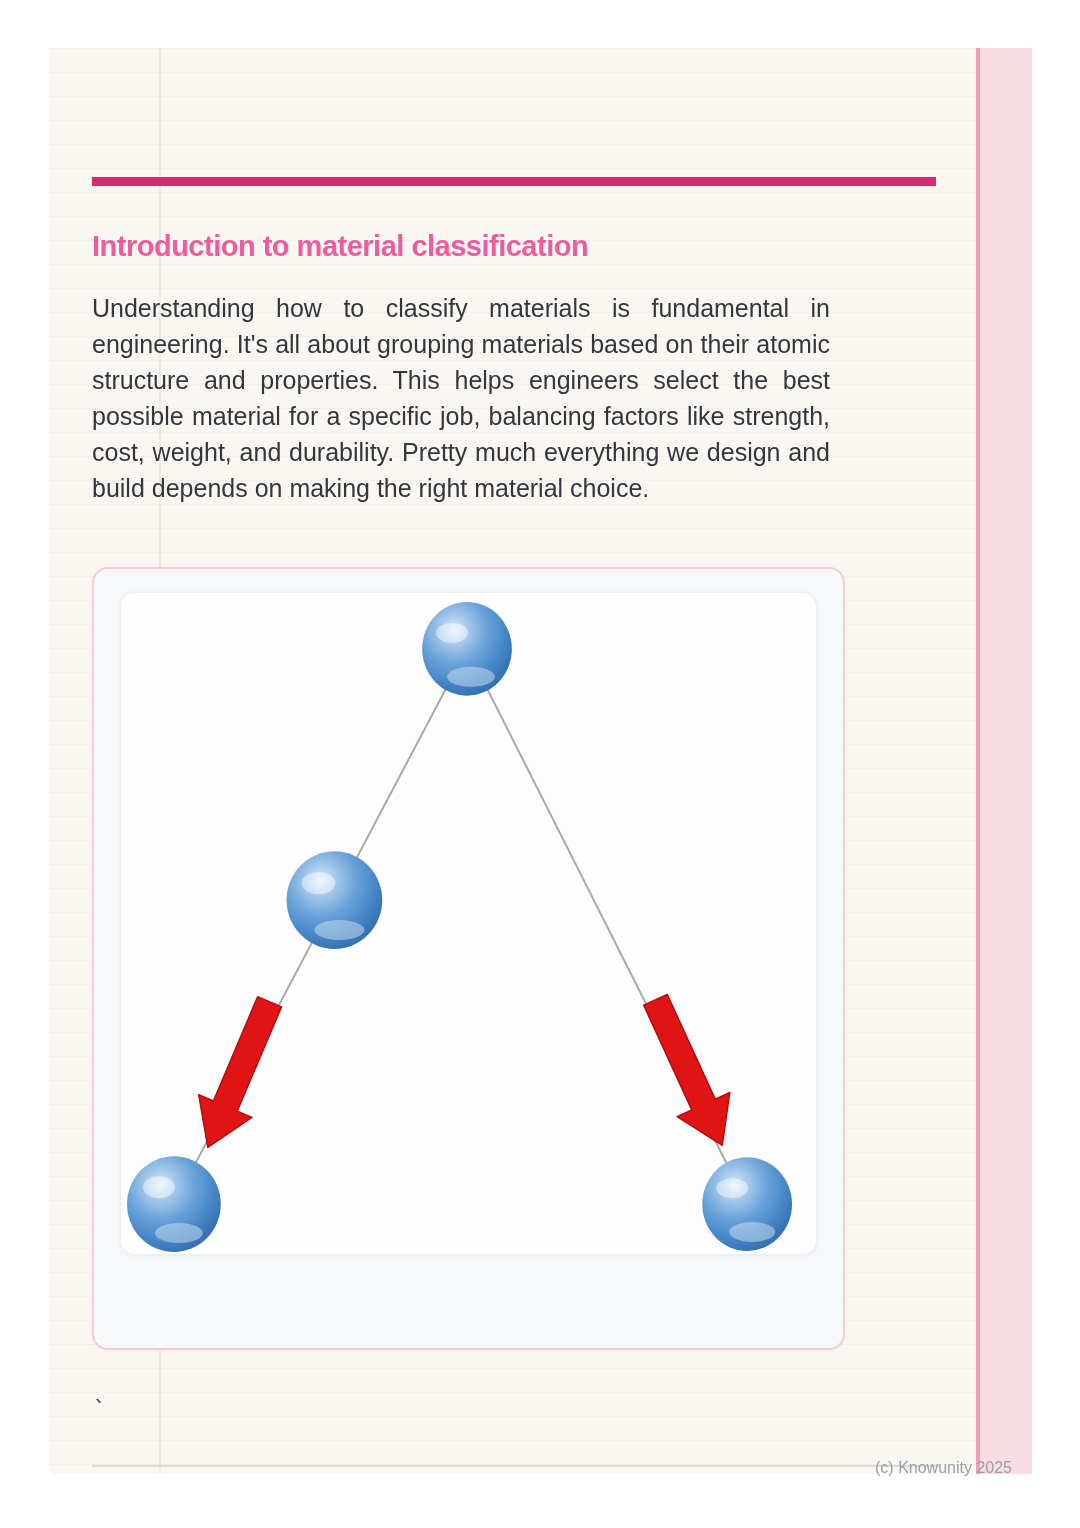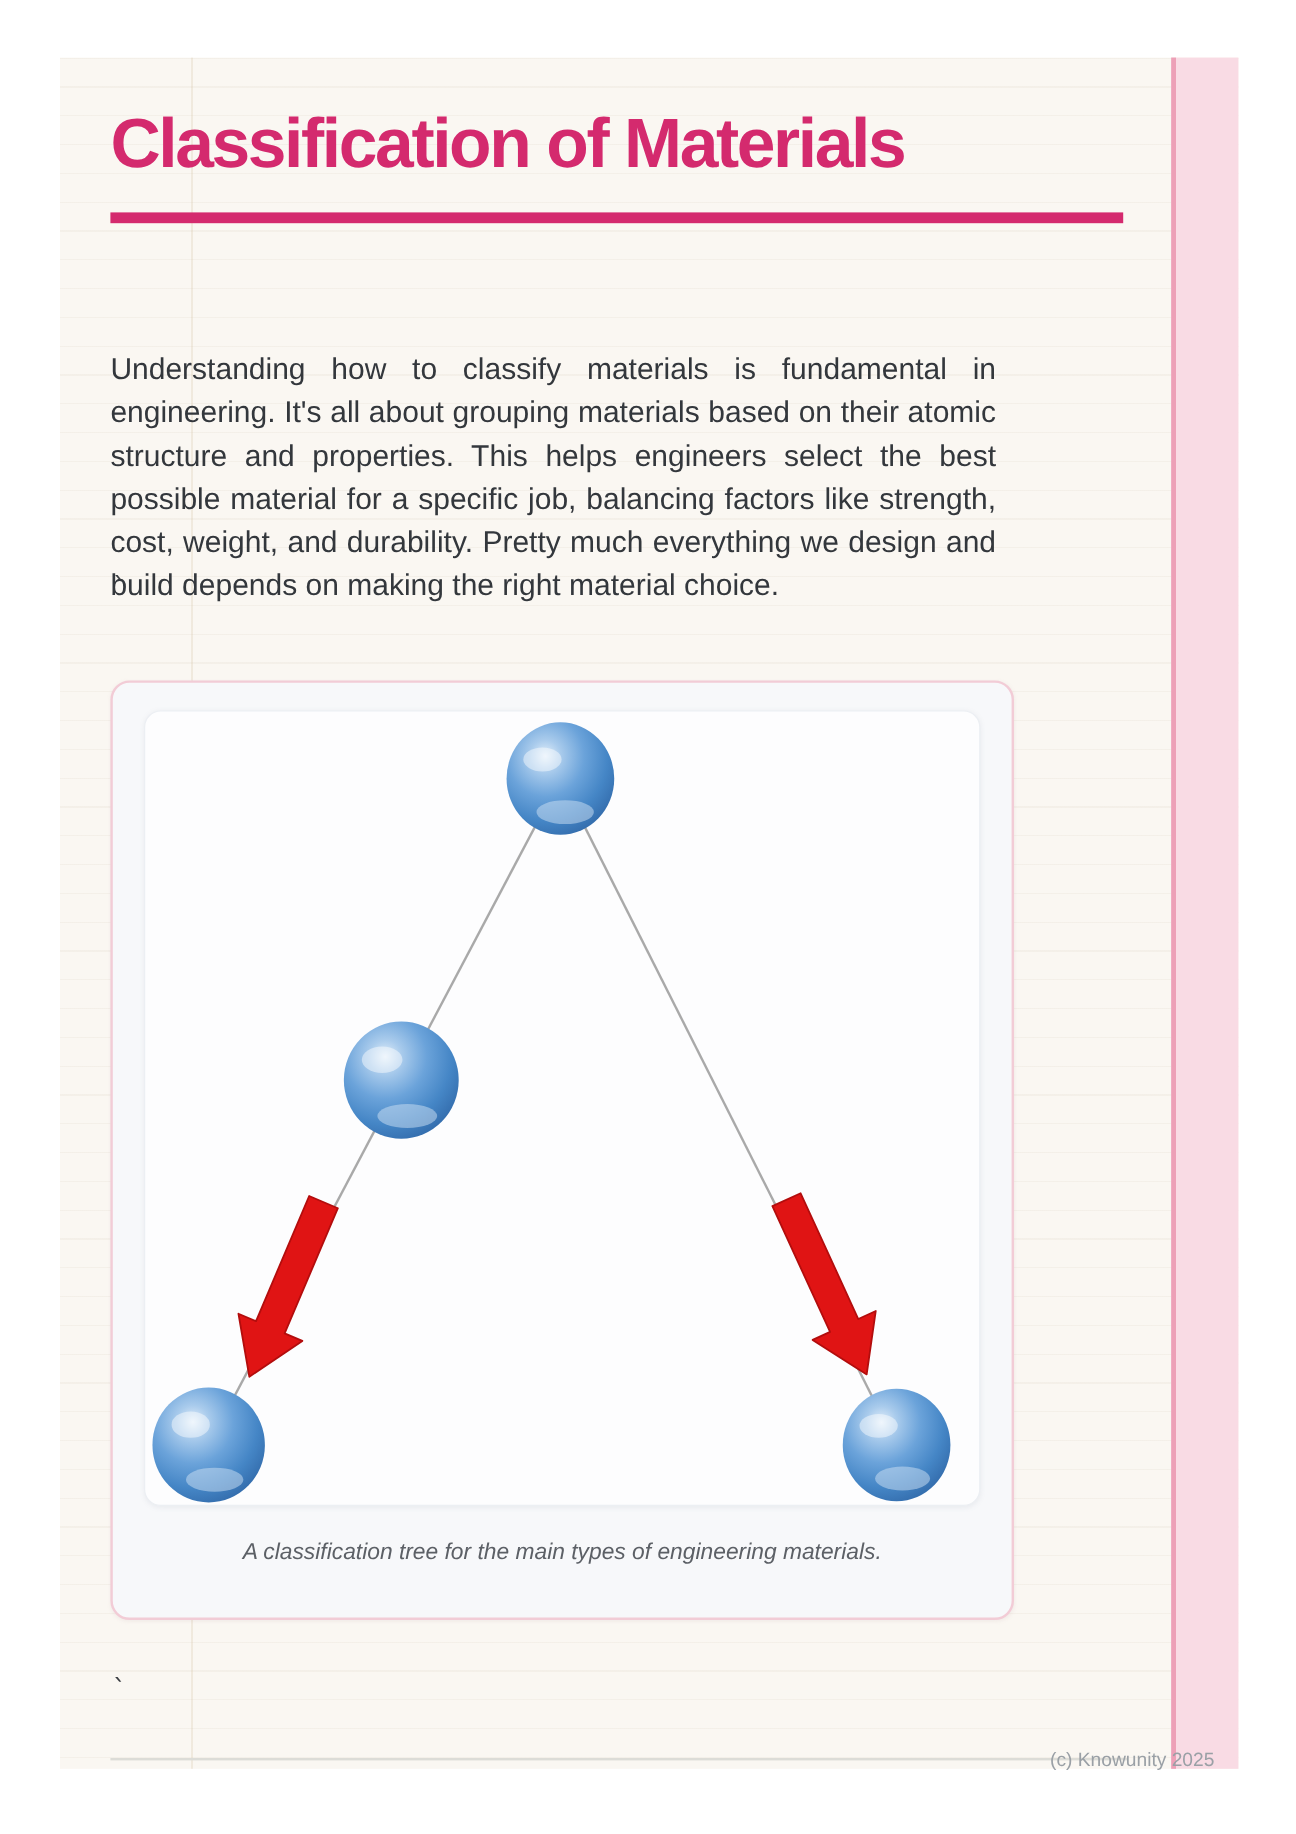--- a/index.html
+++ b/index.html
@@ -72,24 +72,24 @@
     font-size:16px;color:var(--footer-gray,#9aa0a6);z-index:3;margin-top:19px;
   }
 </style>
 </head>
 <body>
 
 <div class="sheet">
 
   <div class="stripe"></div>
 
-  <h1 class="page-title">Classification of Materials</h1>
 
   <div class="title-rule"></div>
 
+  <h2 class="section-heading">Introduction to material classification</h2>
 
   <p class="body-par">Understanding how to classify materials is fundamental in engineering. It's all about grouping materials based on their atomic structure and properties. This helps engineers select the best possible material for a specific job, balancing factors like strength, cost, weight, and durability. Pretty much everything we design and build depends on making the right material choice.</p>
 
   <span class="tick tick1">`</span>
 
   <figure class="figure-card">
     <div class="img-area">
       <svg viewBox="0 0 695 663" xmlns="http://www.w3.org/2000/svg">
         <defs>
           <radialGradient id="ball" cx="36%" cy="30%" r="80%">
@@ -129,21 +129,20 @@
             <ellipse cx="57" cy="642" rx="24" ry="10" fill="#cfe2f4" opacity="0.5"></ellipse>
           </g>
           <g>
             <ellipse cx="627" cy="613" rx="45" ry="47" fill="url(#ball)"></ellipse>
             <ellipse cx="612" cy="597" rx="16" ry="10" fill="#ffffff" opacity="0.45"></ellipse>
             <ellipse cx="632" cy="641" rx="23" ry="10" fill="#cfe2f4" opacity="0.5"></ellipse>
           </g>
         </g>
       </svg>
     </div>
-    <figcaption class="figure-caption">A classification tree for the main types of engineering materials.</figcaption>
   </figure>
 
   <span class="tick tick2">`</span>
 
   <div class="bottom-line"></div>
 
   <div class="footer">(c) Knowunity 2025</div>
 
 </div>
 

